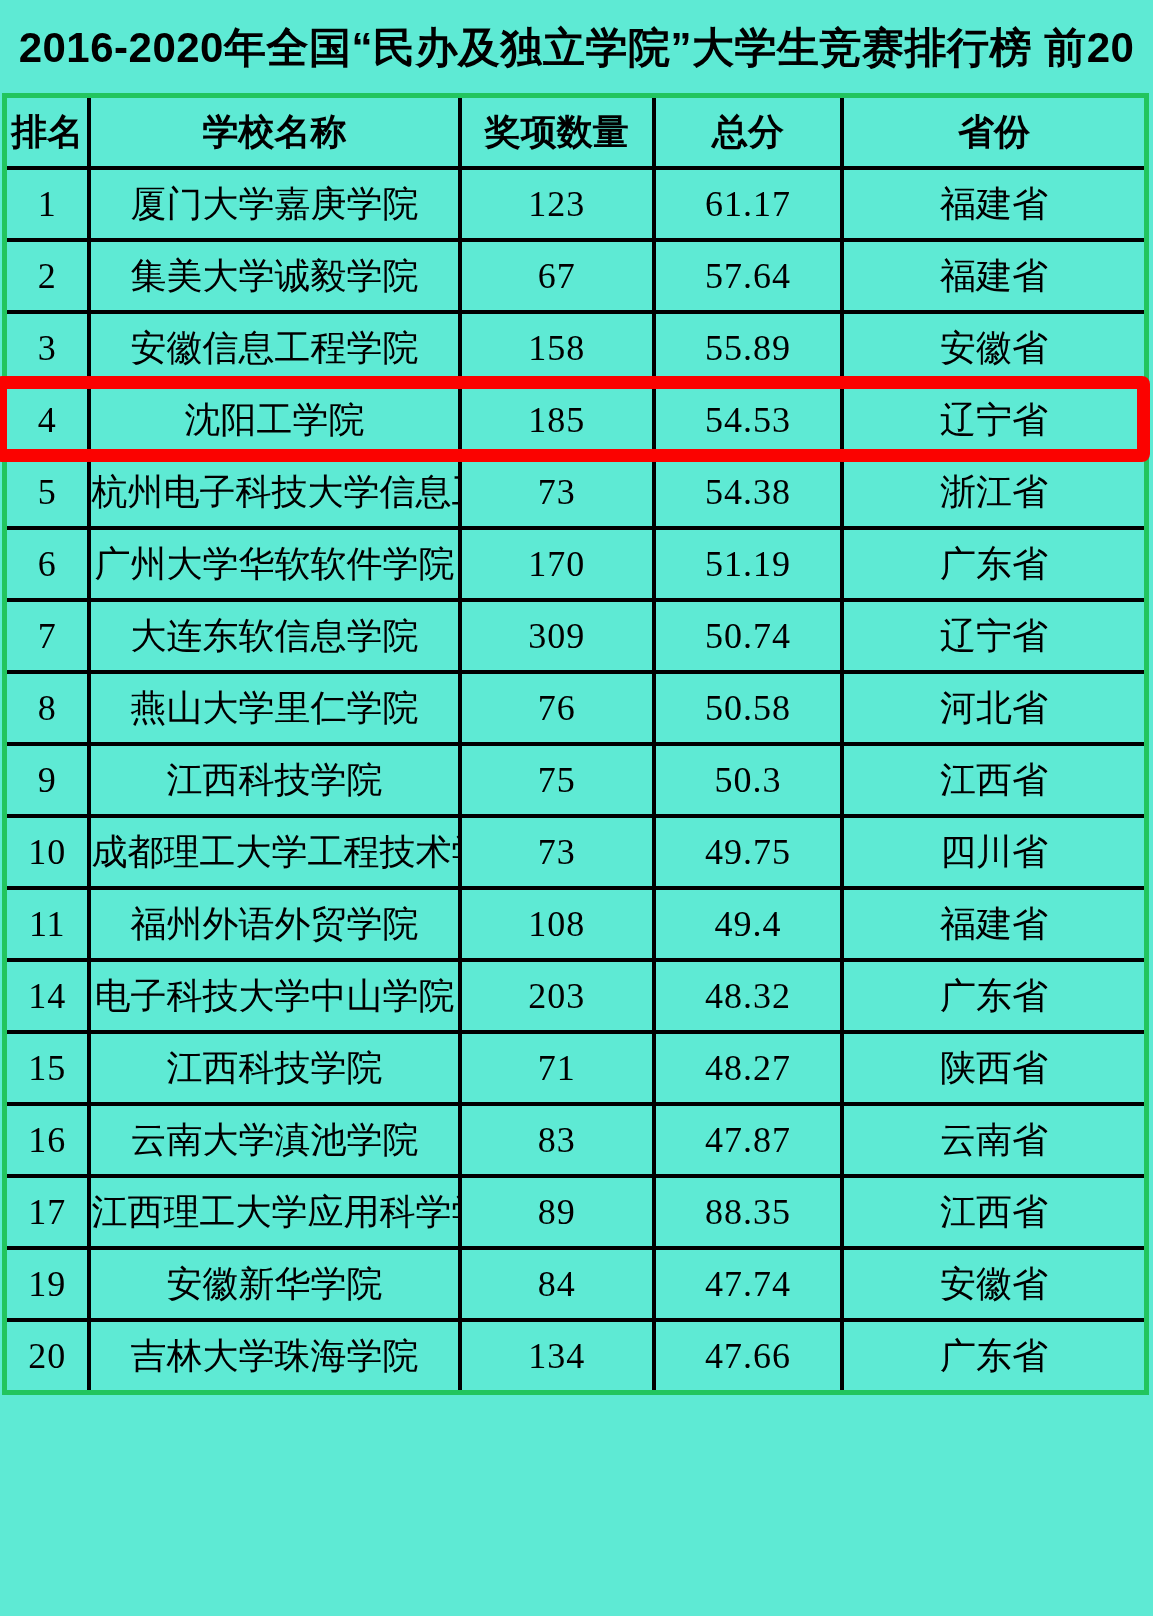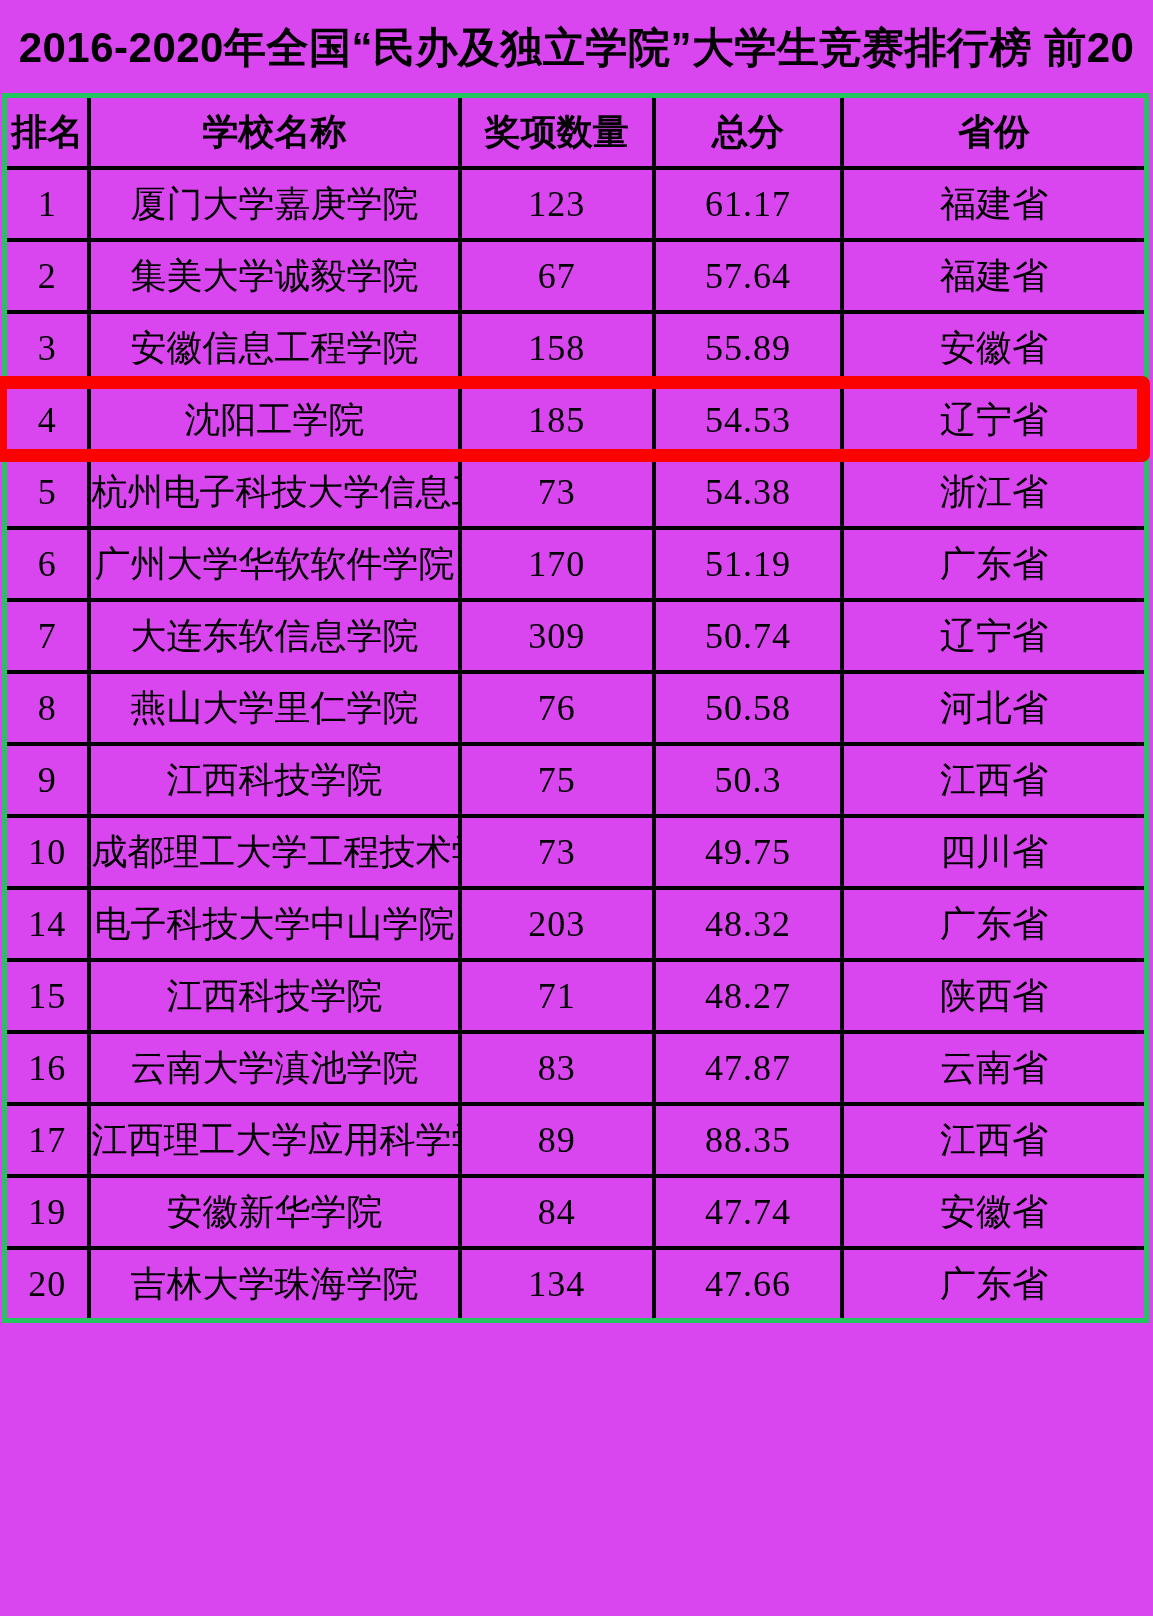--- a/index.html
+++ b/index.html
@@ -4,21 +4,21 @@
 <style>
   html, body {
     margin: 0;
     padding: 0;
     background: #ffffff;
   }
   .page {
     position: relative;
     width: 1153px;
     height: 1616px;
-    background: #d946ef;
+    background: #5eead4;
     overflow: hidden;
     font-family: "Liberation Serif", "DejaVu Serif", serif;
     color: #000000;
   }
   .title {
     position: absolute;
     top: 20px;
     left: 0;
     width: 100%;
     margin: 0;
@@ -187,20 +187,29 @@
         <tr>
           <td class="num">10</td>
           <td>
             <div class="school-clip">成都理工大学工程技术学院</div>
           </td>
           <td class="num">73</td>
           <td class="num">49.75</td>
           <td>四川省</td>
         </tr>
         <tr>
+          <td class="num">11</td>
+          <td>
+            <div class="school-clip">福州外语外贸学院</div>
+          </td>
+          <td class="num">108</td>
+          <td class="num">49.4</td>
+          <td>福建省</td>
+        </tr>
+        <tr>
           <td class="num">14</td>
           <td>
             <div class="school-clip">电子科技大学中山学院</div>
           </td>
           <td class="num">203</td>
           <td class="num">48.32</td>
           <td>广东省</td>
         </tr>
         <tr>
           <td class="num">15</td>

